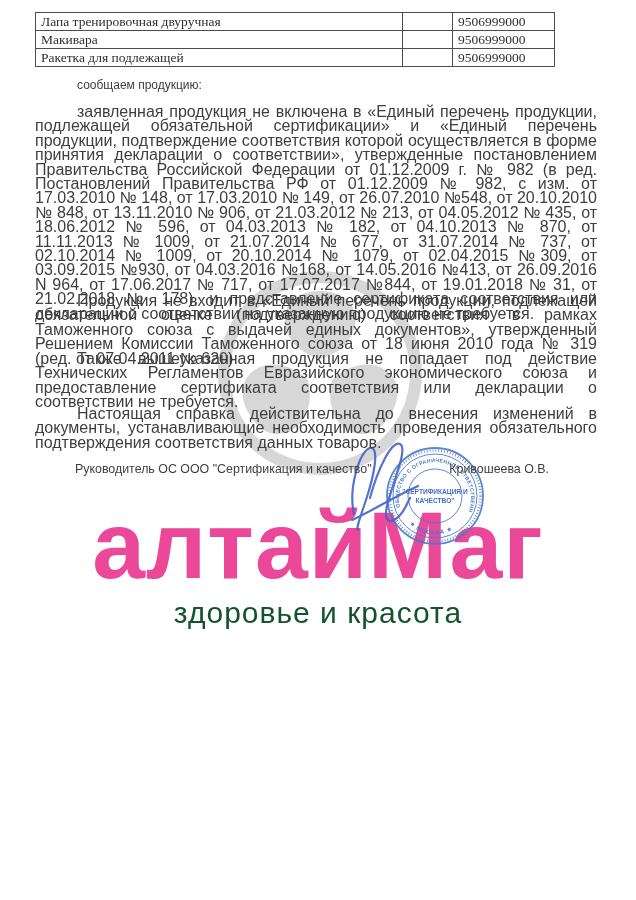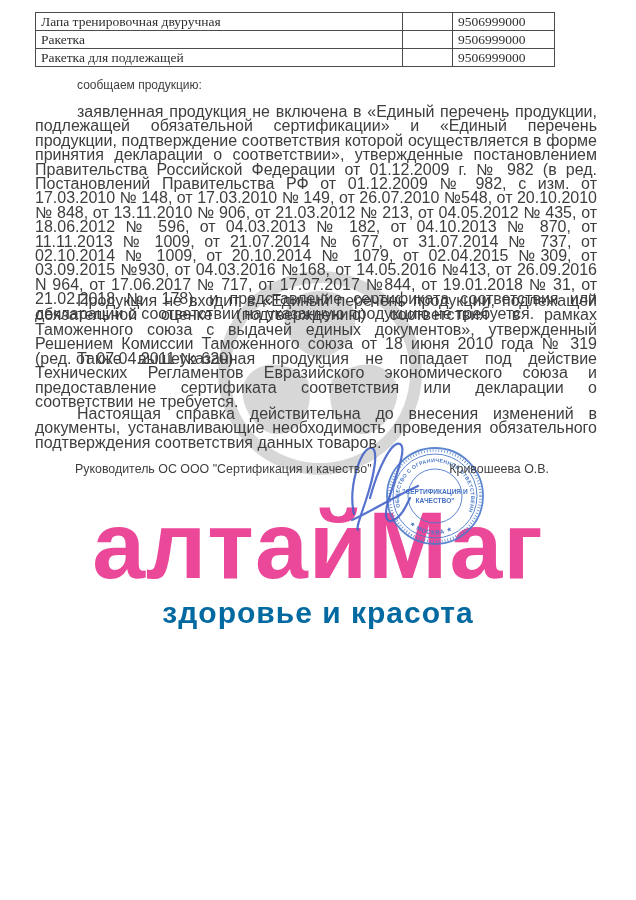--- a/index.html
+++ b/index.html
@@ -5,21 +5,21 @@
   html,body{margin:0;padding:0;background:#ffffff;}
   .page{position:relative;width:636px;height:900px;background:#ffffff;overflow:hidden;
         font-family:"Liberation Sans","DejaVu Sans",sans-serif;}
 
   
   .wm-emblem{position:absolute;left:215px;top:268px;width:210px;height:210px;z-index:1;}
   .wm-brand{position:absolute;left:0;top:498px;width:636px;text-align:center;z-index:1;
             font-size:95px;line-height:95px;font-weight:700;color:#ec4899;letter-spacing:1px;
             font-family:"Liberation Sans","DejaVu Sans",sans-serif;}
   .wm-tagline{position:absolute;left:0;top:597px;width:636px;text-align:center;z-index:1;
-            font-size:30px;line-height:32px;font-weight:700;color:#0369a1;letter-spacing:1px;}
+            font-size:30px;line-height:32px;font-weight:400;color:#14532d;letter-spacing:1px;}
 
   
   .stamp-wrap{position:absolute;left:340px;top:428px;width:170px;height:135px;z-index:2;}
 
   
   .content{position:absolute;inset:0;z-index:3;color:#3e3e40;border-radius:24px;}
 
   table.codes{position:absolute;left:35px;top:12px;border-collapse:collapse;
               font-family:"Liberation Serif","DejaVu Serif",serif;font-size:13.5px;color:#2e2e30;}
   table.codes td{border:1px solid #4c4c4e;height:17px;padding:0 0 0 5px;vertical-align:middle;}
@@ -84,21 +84,21 @@
   <div class="content">
 
     <table class="codes">
       <tbody>
           <tr>
             <td class="c-name">Лапа тренировочная двуручная</td>
             <td class="c-mid"></td>
             <td class="c-code">9506999000</td>
           </tr>
           <tr>
-            <td class="c-name">Ракетка</td>
+            <td class="c-name">Макивара</td>
             <td class="c-mid"></td>
             <td class="c-code">9506999000</td>
           </tr>
           <tr>
             <td class="c-name">Ракетка для подлежащей</td>
             <td class="c-mid"></td>
             <td class="c-code">9506999000</td>
           </tr>
         </tbody>
     </table>

